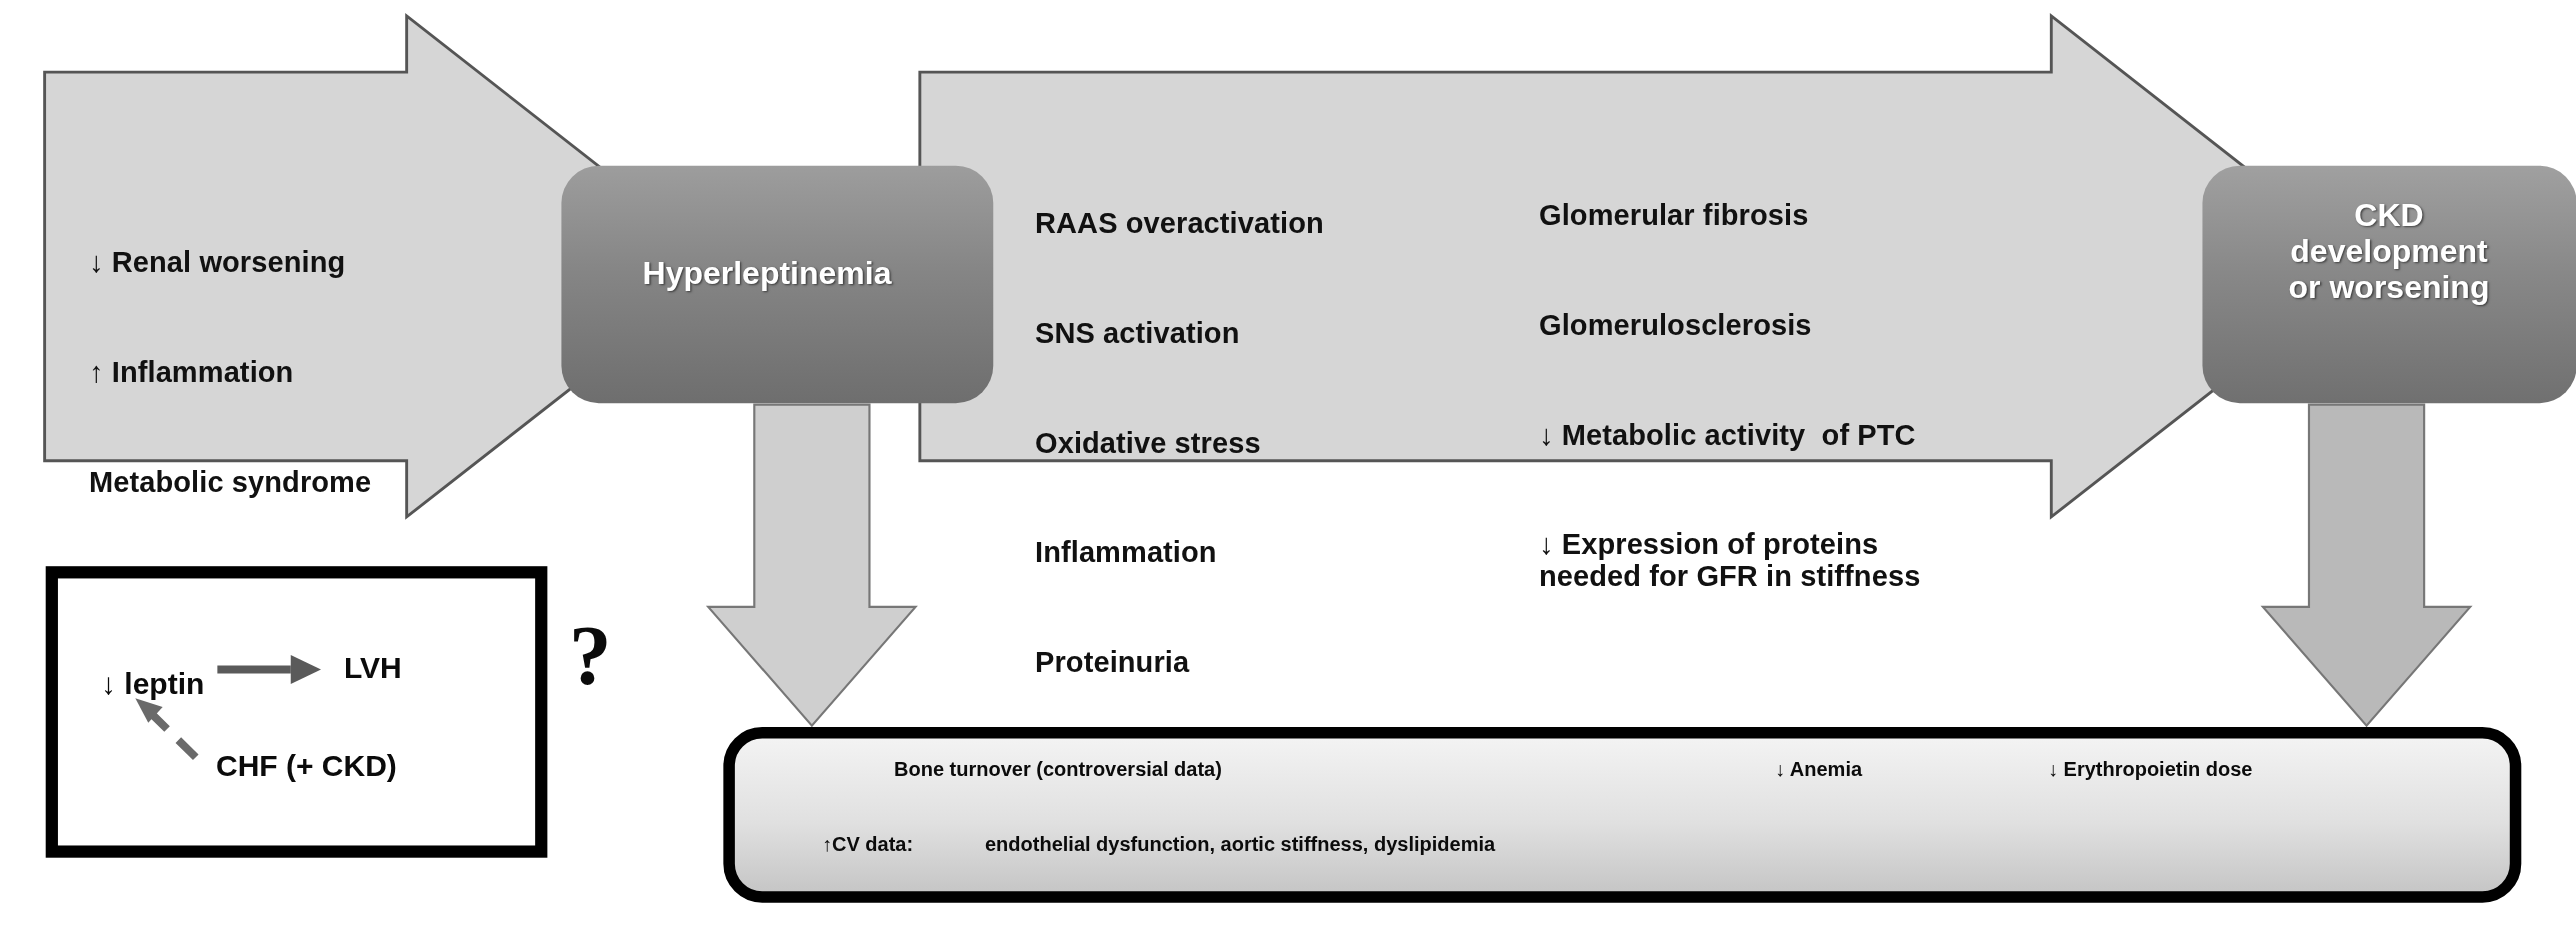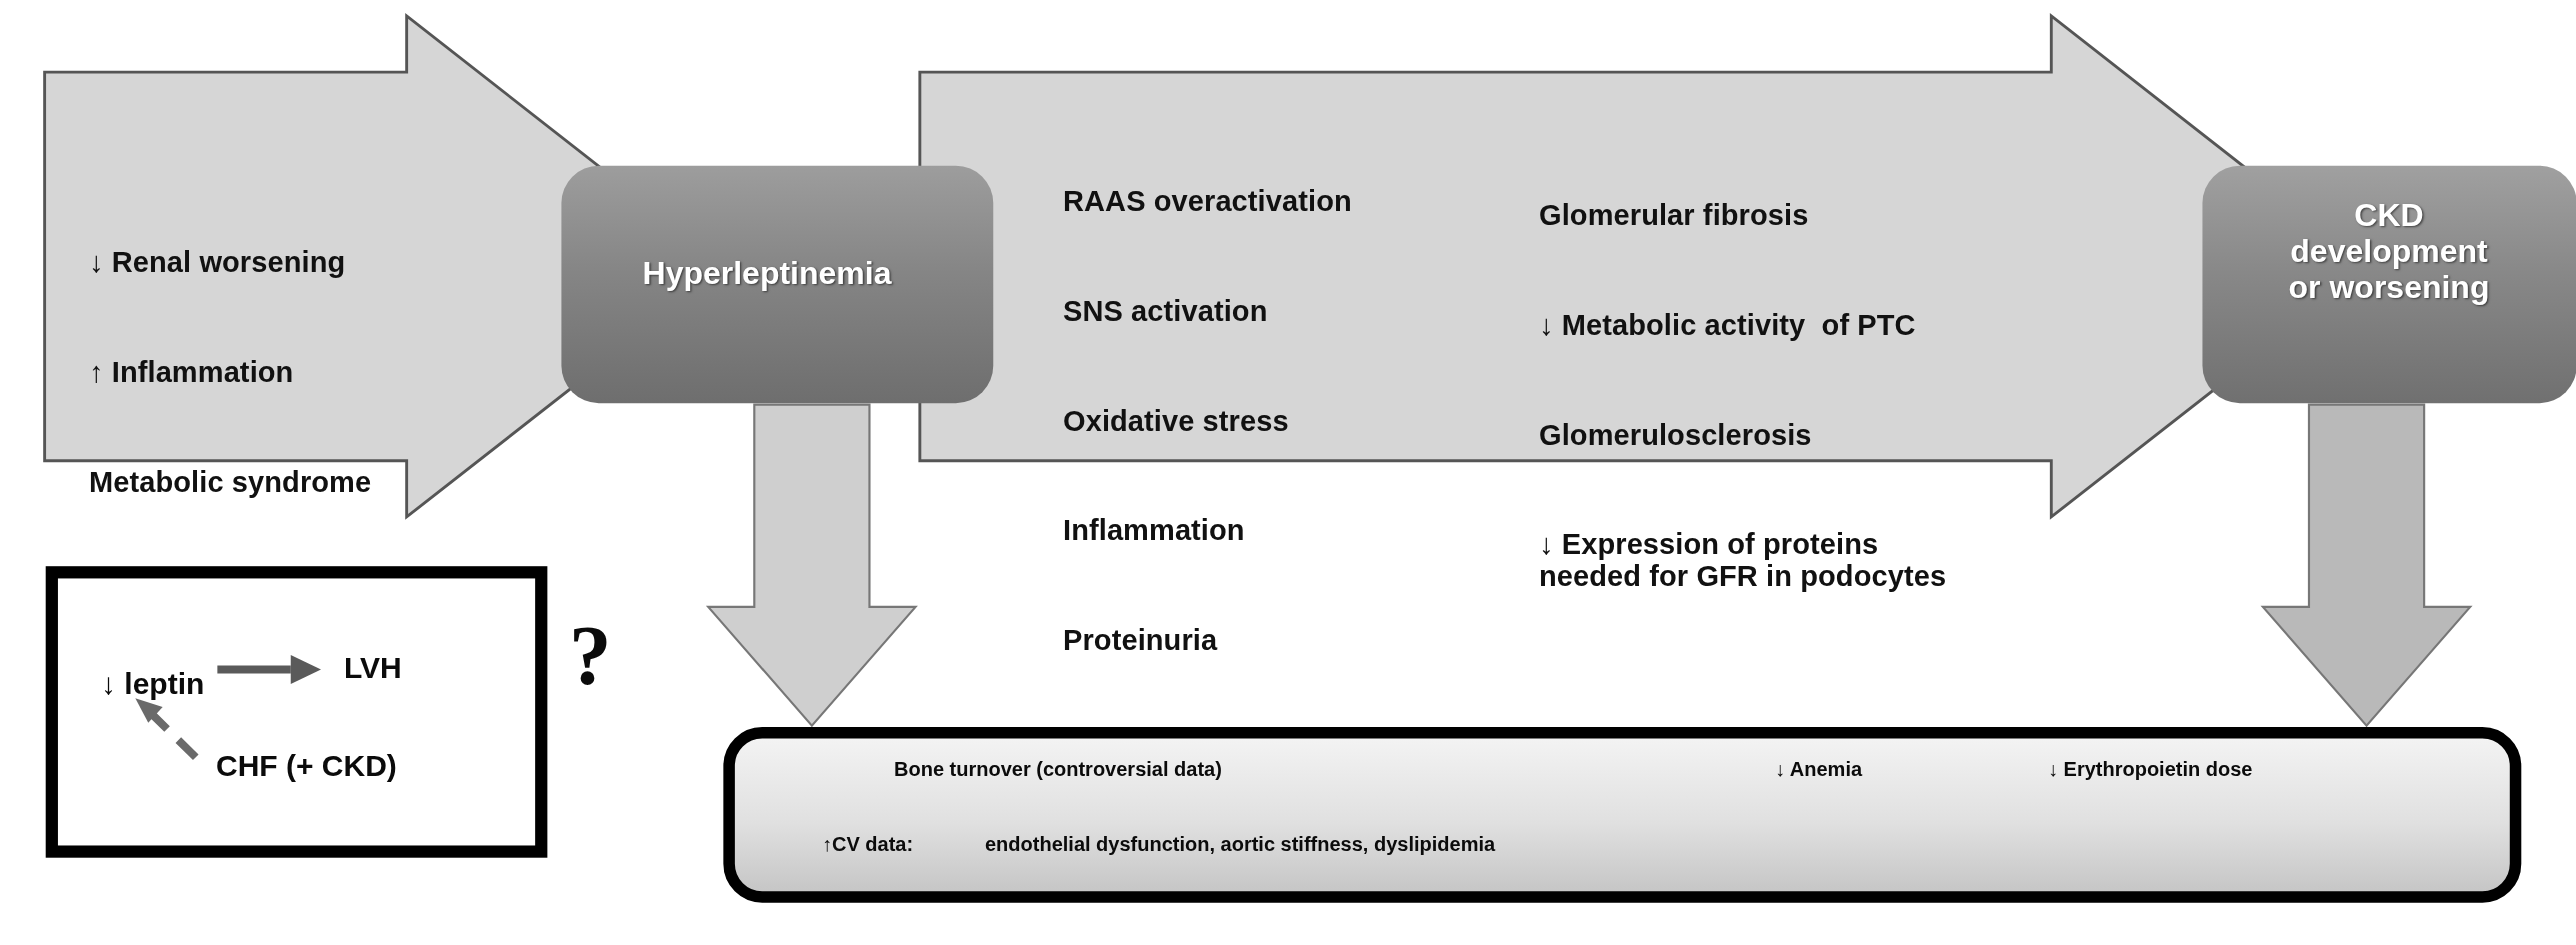--- a/index.html
+++ b/index.html
@@ -123,34 +123,34 @@
   </svg>
 
   <div class="txt bigarrow-text col-list" style="left:89px; top:184px;">
     <div>↓ Renal worsening</div>
     <div>↑ Inflammation</div>
     <div>Metabolic syndrome</div>
   </div>
 
   <div class="node-label" style="left:561px; top:256px; width:412px;">Hyperleptinemia</div>
 
-  <div class="txt bigarrow-text col-list" style="left:1035px; top:123px;margin-left:28px;">
+  <div class="txt bigarrow-text col-list" style="left:1035px; top:145px;">
     <div>RAAS overactivation</div>
     <div>SNS activation</div>
     <div>Oxidative stress</div>
     <div>Inflammation</div>
     <div>Proteinuria</div>
   </div>
 
   <div class="txt bigarrow-text col-list" style="left:1539px; top:137px;">
     <div>Glomerular fibrosis</div>
+    <div>Glomerulosclerosis</div>
     <div>↓ Metabolic activity  of PTC</div>
-    <div>Glomerulosclerosis</div>
     <div>↓ Expression of proteins
-needed for GFR in podocytes</div>
+needed for GFR in stiffness</div>
   </div>
 
   <div class="node-label" style="left:2202px; top:198px; width:374px;">CKD
 development
 or worsening</div>
 
   <div class="inset-txt" style="left:101px; top:651px;margin-top:16px;">↓ leptin</div>
   <div class="inset-txt" style="left:344px; top:651px;">LVH</div>
   <div class="inset-txt" style="left:216px; top:749px;">CHF (+ CKD)</div>
   <div class="qmark" style="left:569px; top:606px;">?</div>

